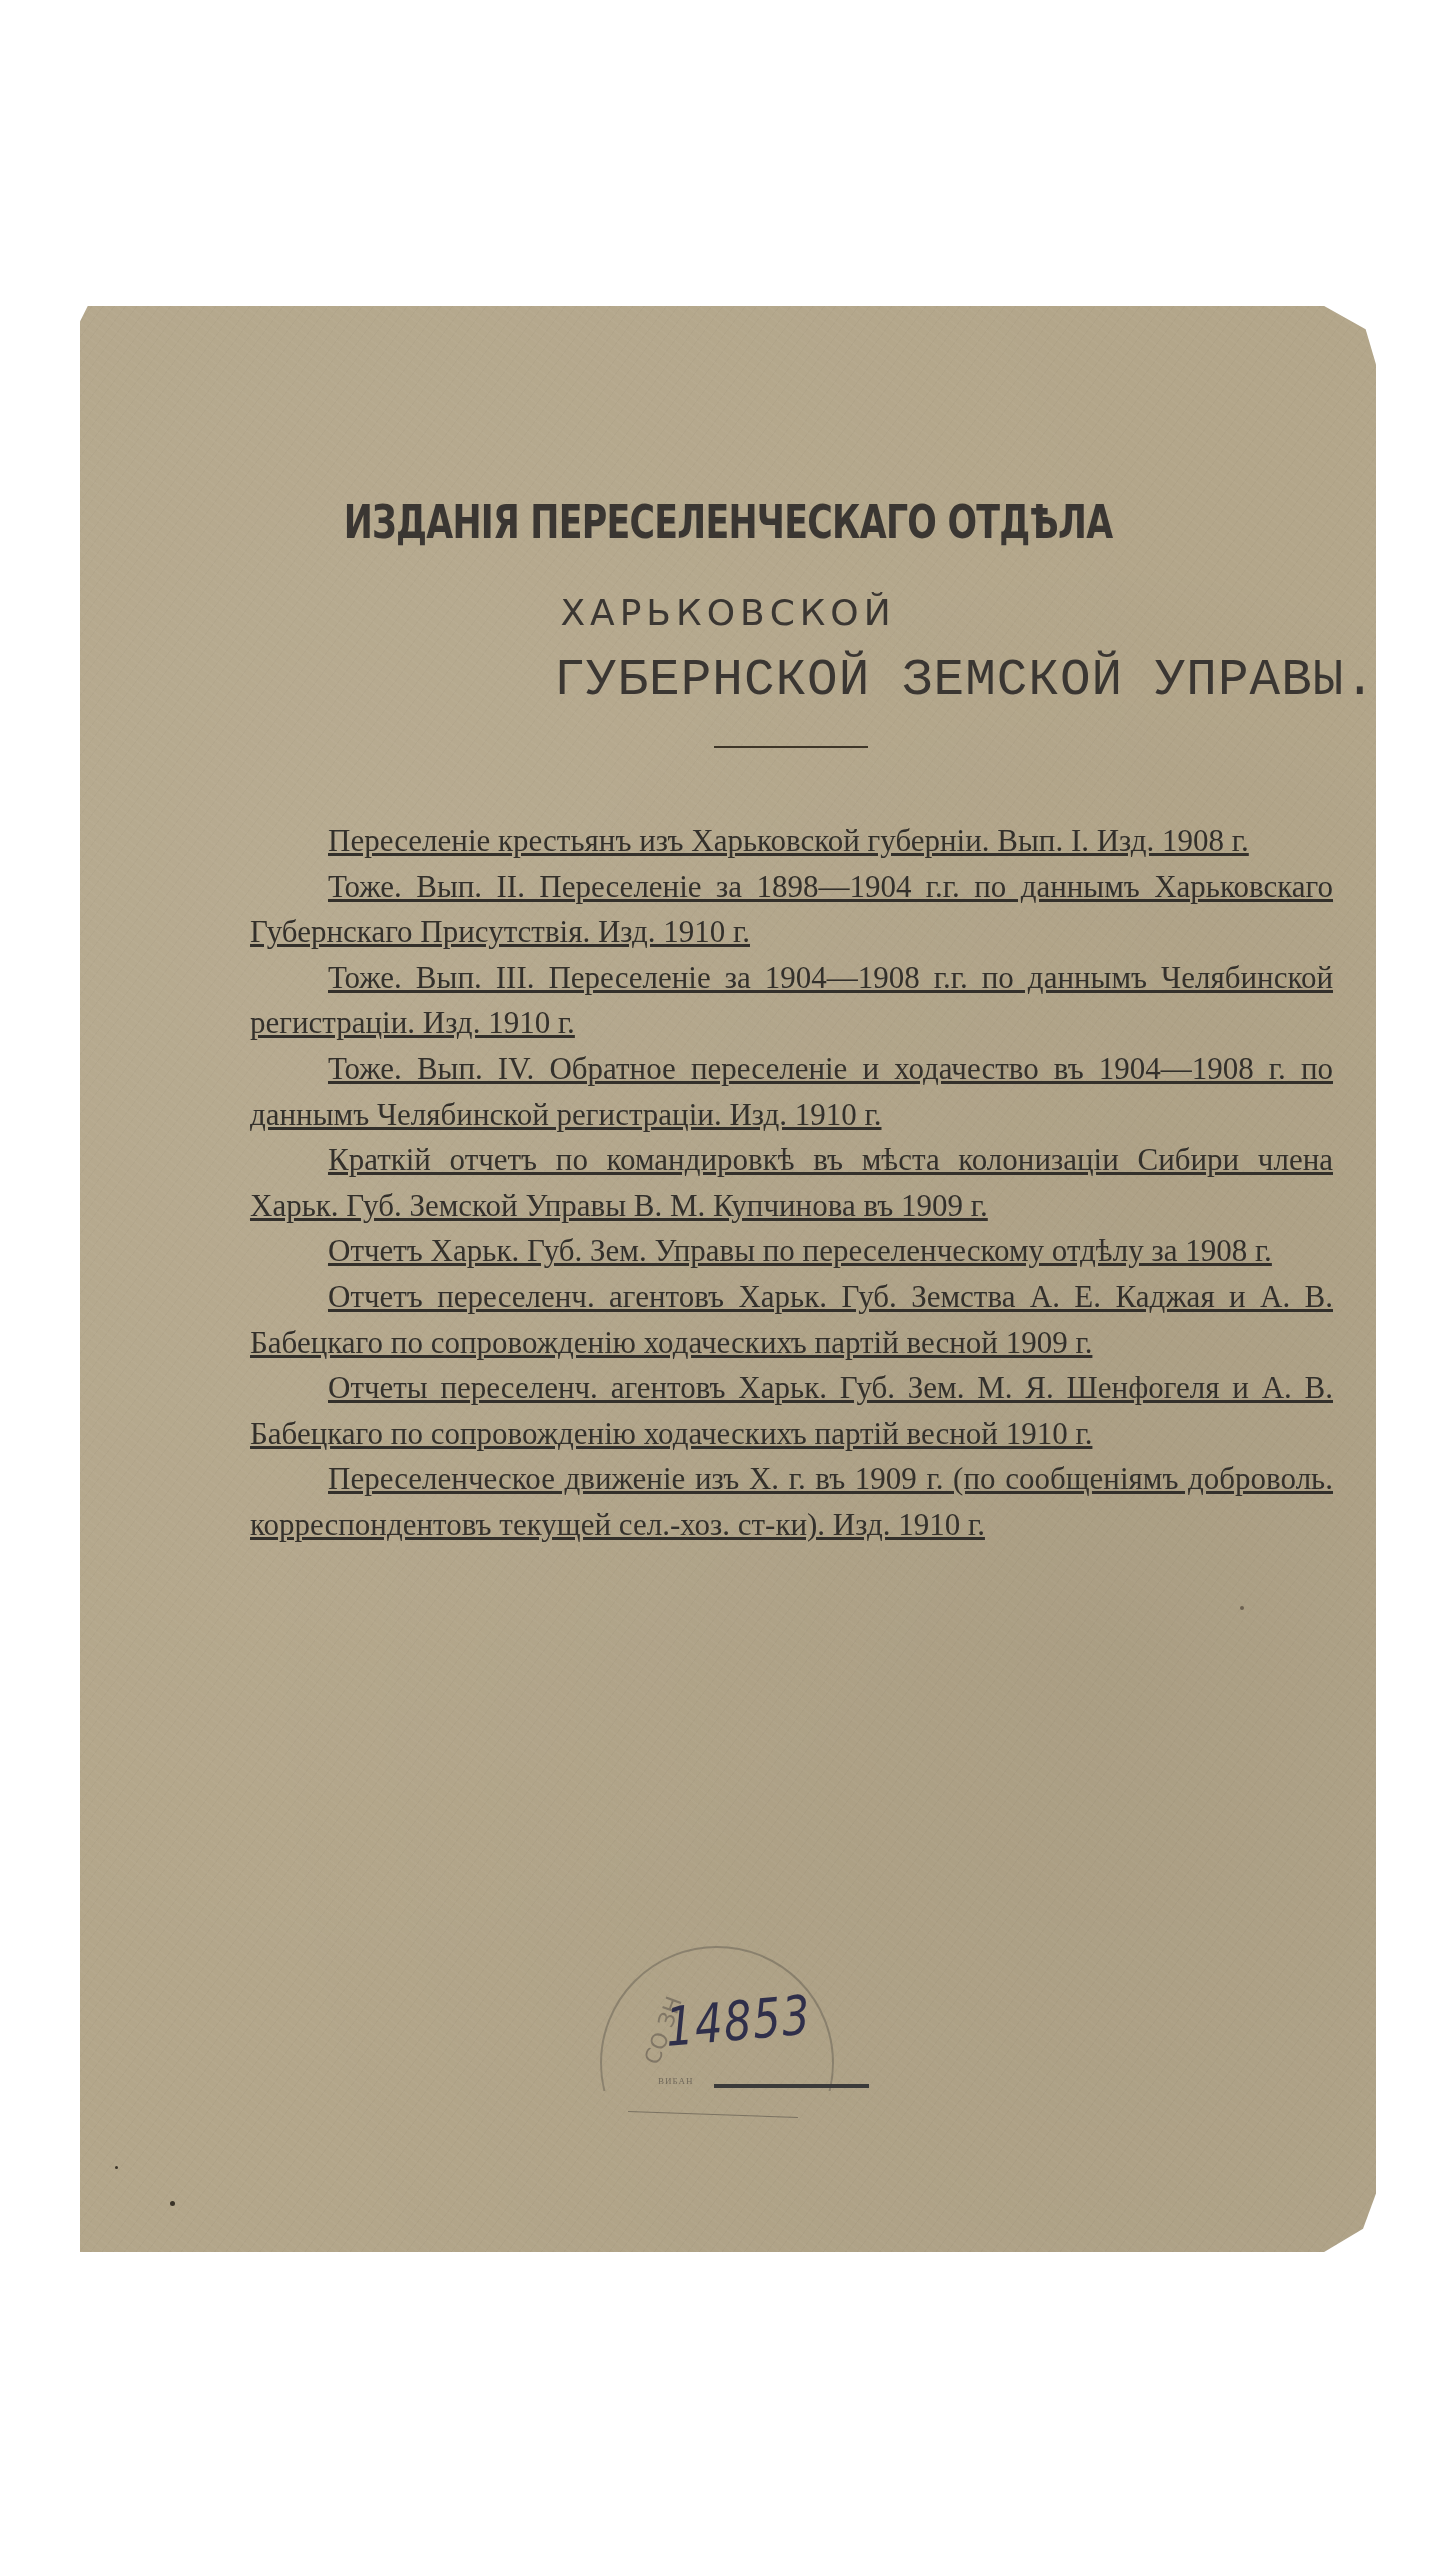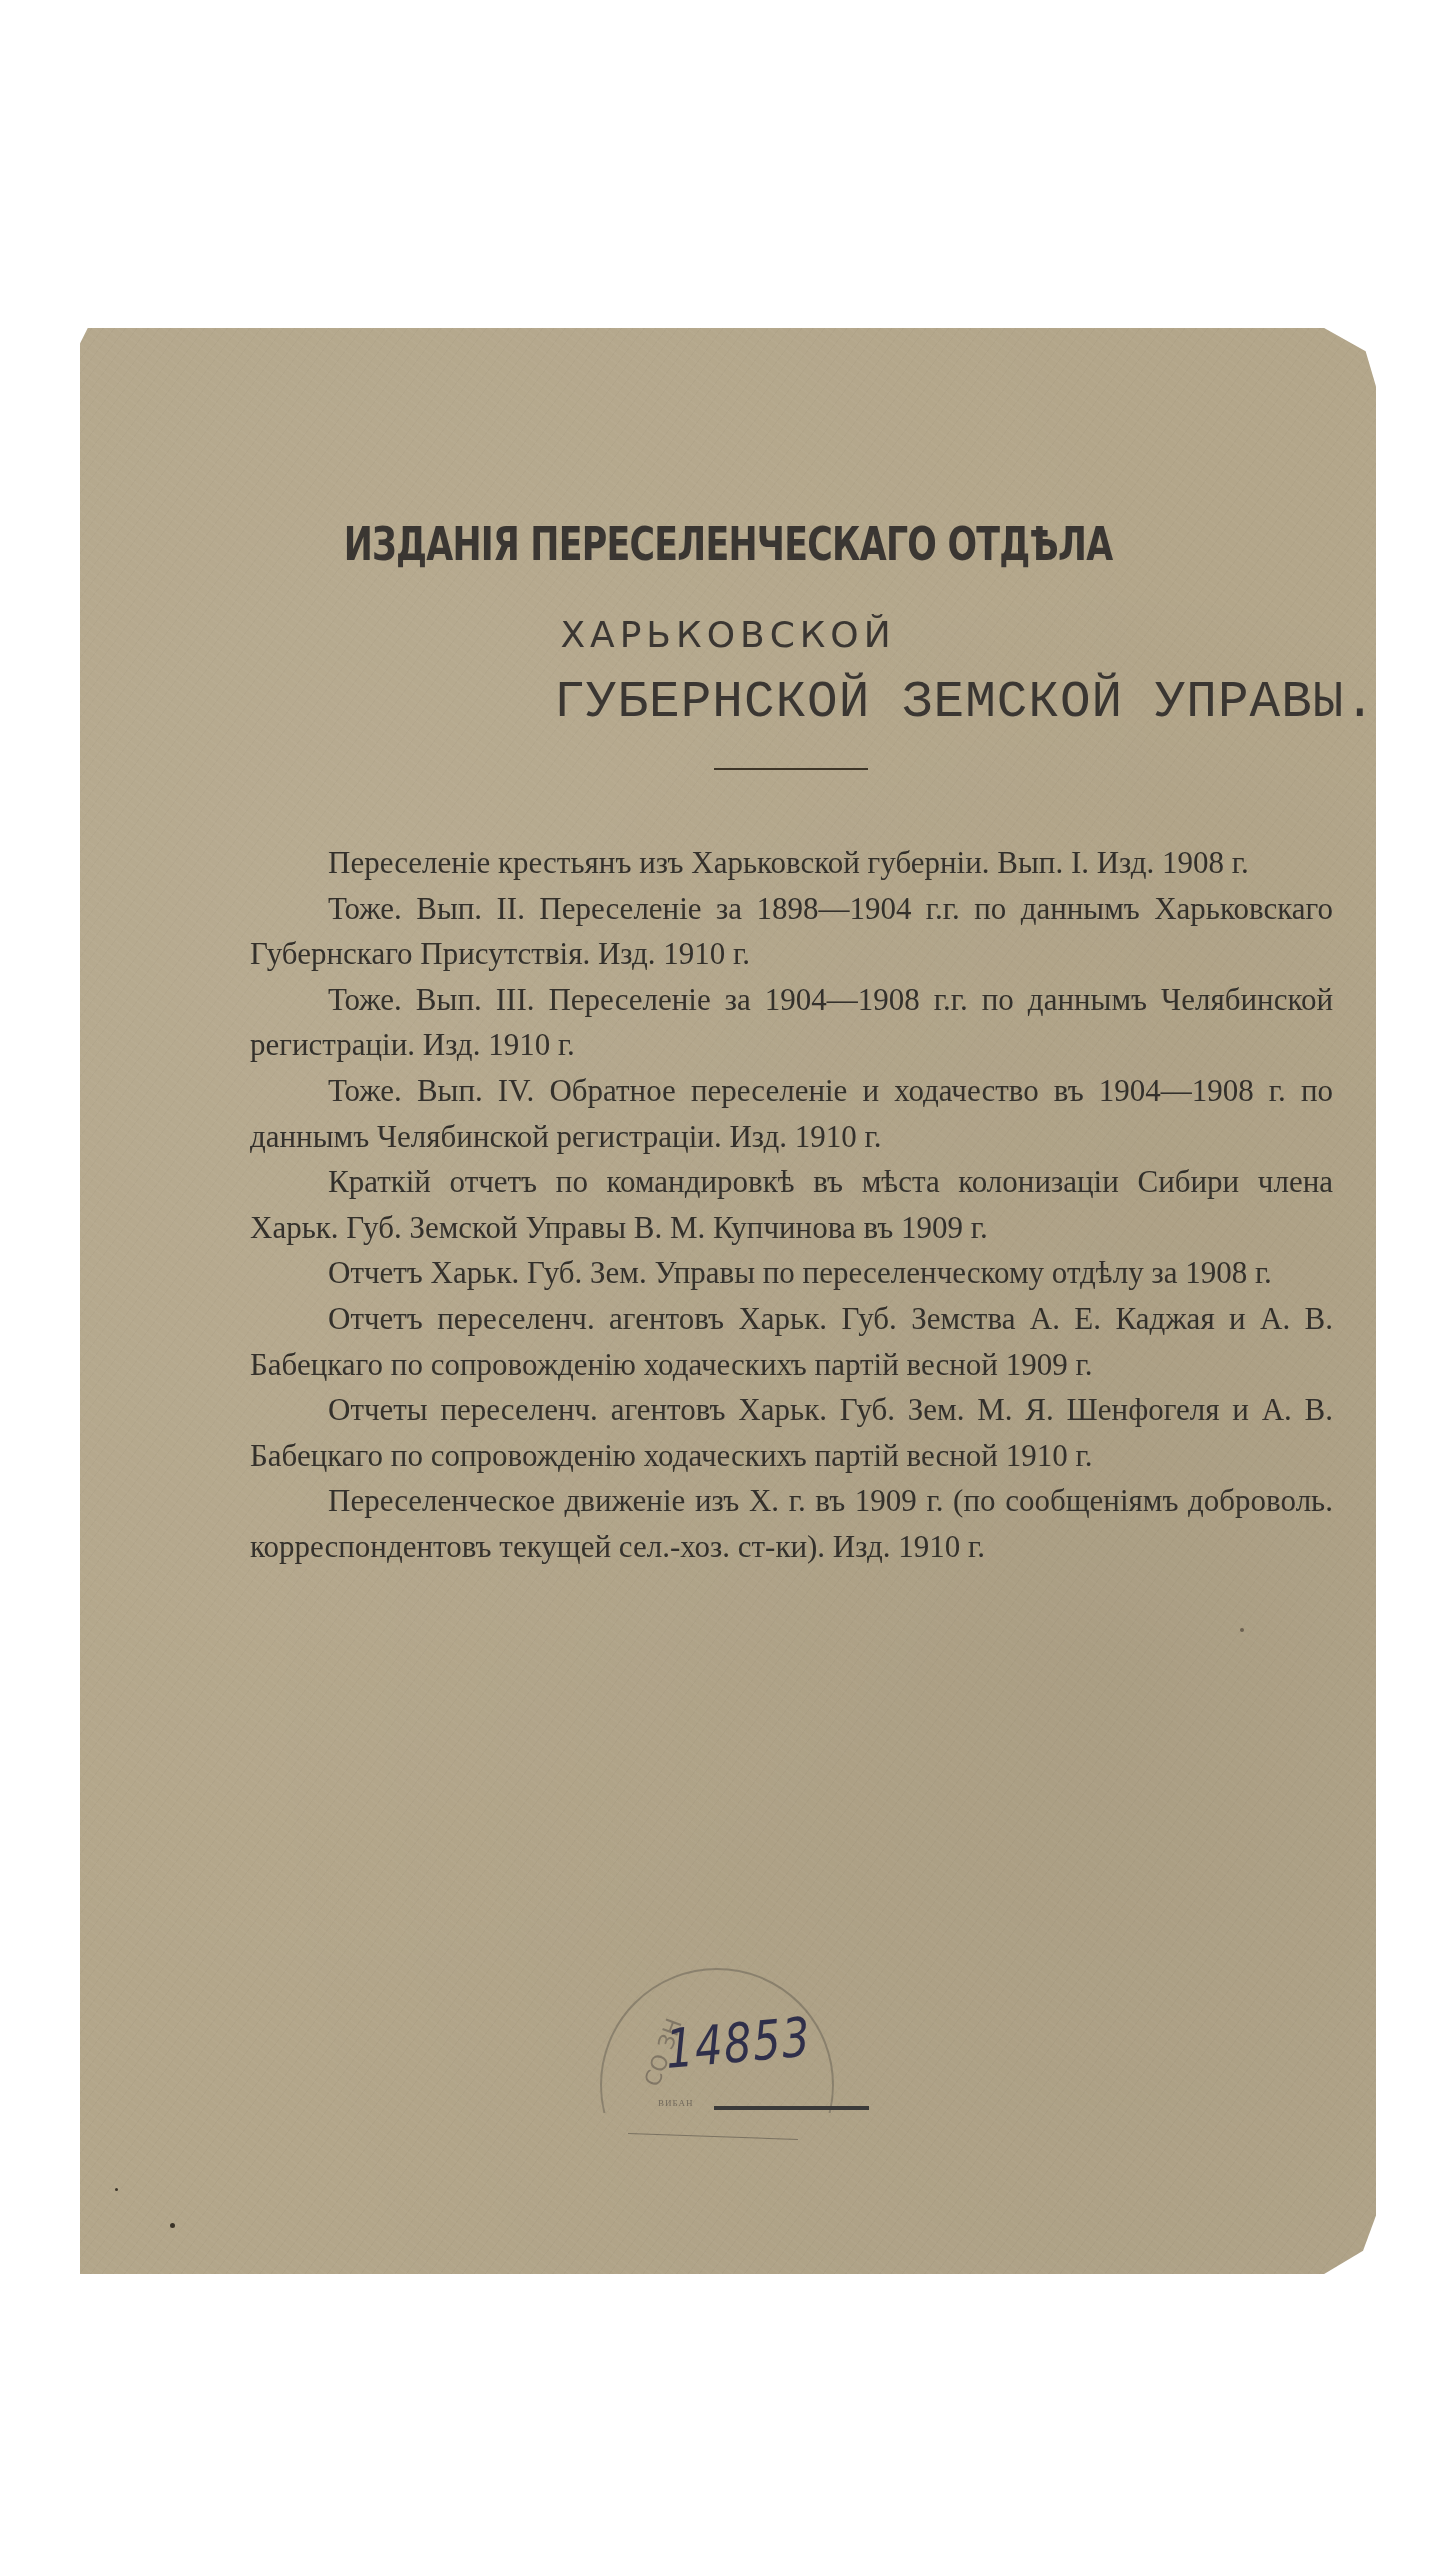--- a/index.html
+++ b/index.html
@@ -9,21 +9,20 @@
   }
   .page {
     position:absolute; left:80px; top:306px; width:1296px; height:1946px;
     background:#b3a68a;
     background-image:
       radial-gradient(ellipse at 20% 30%, rgba(255,255,255,0.06), transparent 60%),
       radial-gradient(ellipse at 80% 70%, rgba(0,0,0,0.05), transparent 60%),
       repeating-linear-gradient(37deg, rgba(255,255,255,0.025) 0 2px, transparent 2px 7px),
       repeating-linear-gradient(-53deg, rgba(0,0,0,0.025) 0 1px, transparent 1px 9px);
     clip-path: polygon(0.6% 0, 96% 0, 99.2% 1.2%, 100% 3%, 100% 97%, 99% 98.8%, 96% 100%, 0 100%, 0 0.8%);
-    margin-top: 22px;
   }
   .title1 {
     position:absolute; left:0; width:100%; top:188px; text-align:center;
     font-family:"DejaVu Sans", sans-serif; font-weight:bold; font-size:47px;
     letter-spacing:-1px; color:#3a3632; transform:scaleX(0.74); transform-origin:center;
     white-space:nowrap;
   }
   .title2 {
     position:absolute; left:0; width:100%; top:286px; text-align:center;
     font-family:"DejaVu Sans", sans-serif; font-size:36px; letter-spacing:5px;
@@ -32,21 +31,21 @@
   .title3 {
     position:absolute; left:0; width:100%; top:346px; text-align:right;
     font-family:Liberation Mono, monospace; font-size:51px; letter-spacing:1px;
     color:#3a3632; white-space:nowrap;
   }
   .rule {
     position:absolute; left:634px; top:440px; width:154px; height:2px; background:#3d3528;
   }
   .body {
     position:absolute; left:170px; top:512px; width:1083px;
-    font-size:31px; line-height:45.6px; color:#33302b; text-align:justify;
+    font-size:31px; line-height:45.6px; color:#33302b; text-align:justify;text-decoration:underline;
   }
   .entry {
     margin:0; text-indent:78px; text-align:justify; text-align-last:left;
     transform:scaleX(1); 
   }
   .stamp {
     position:absolute; left:520px; top:1640px; width:230px; height:230px;
     border-radius:50%; border:2px solid rgba(70,65,60,0.35);
     clip-path: polygon(0 0, 100% 0, 100% 62%, 0 62%);
   }

